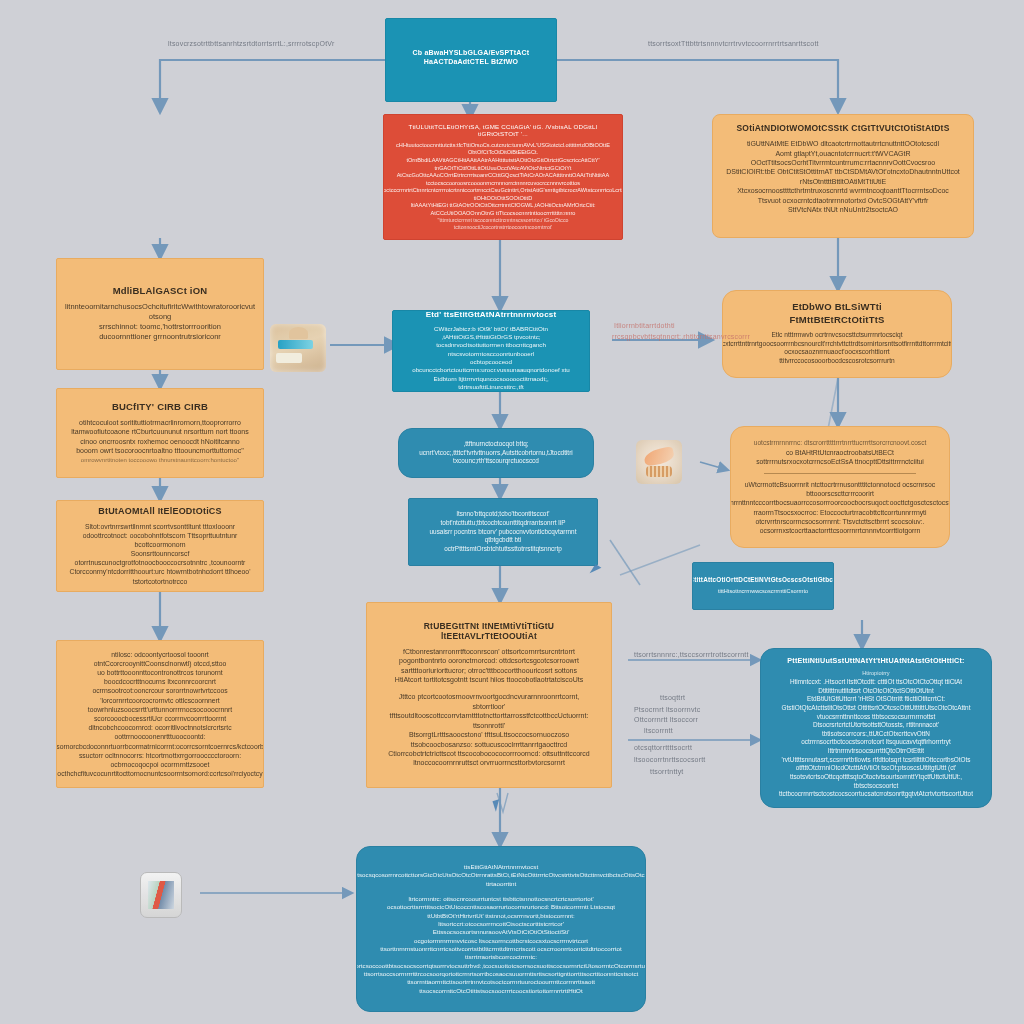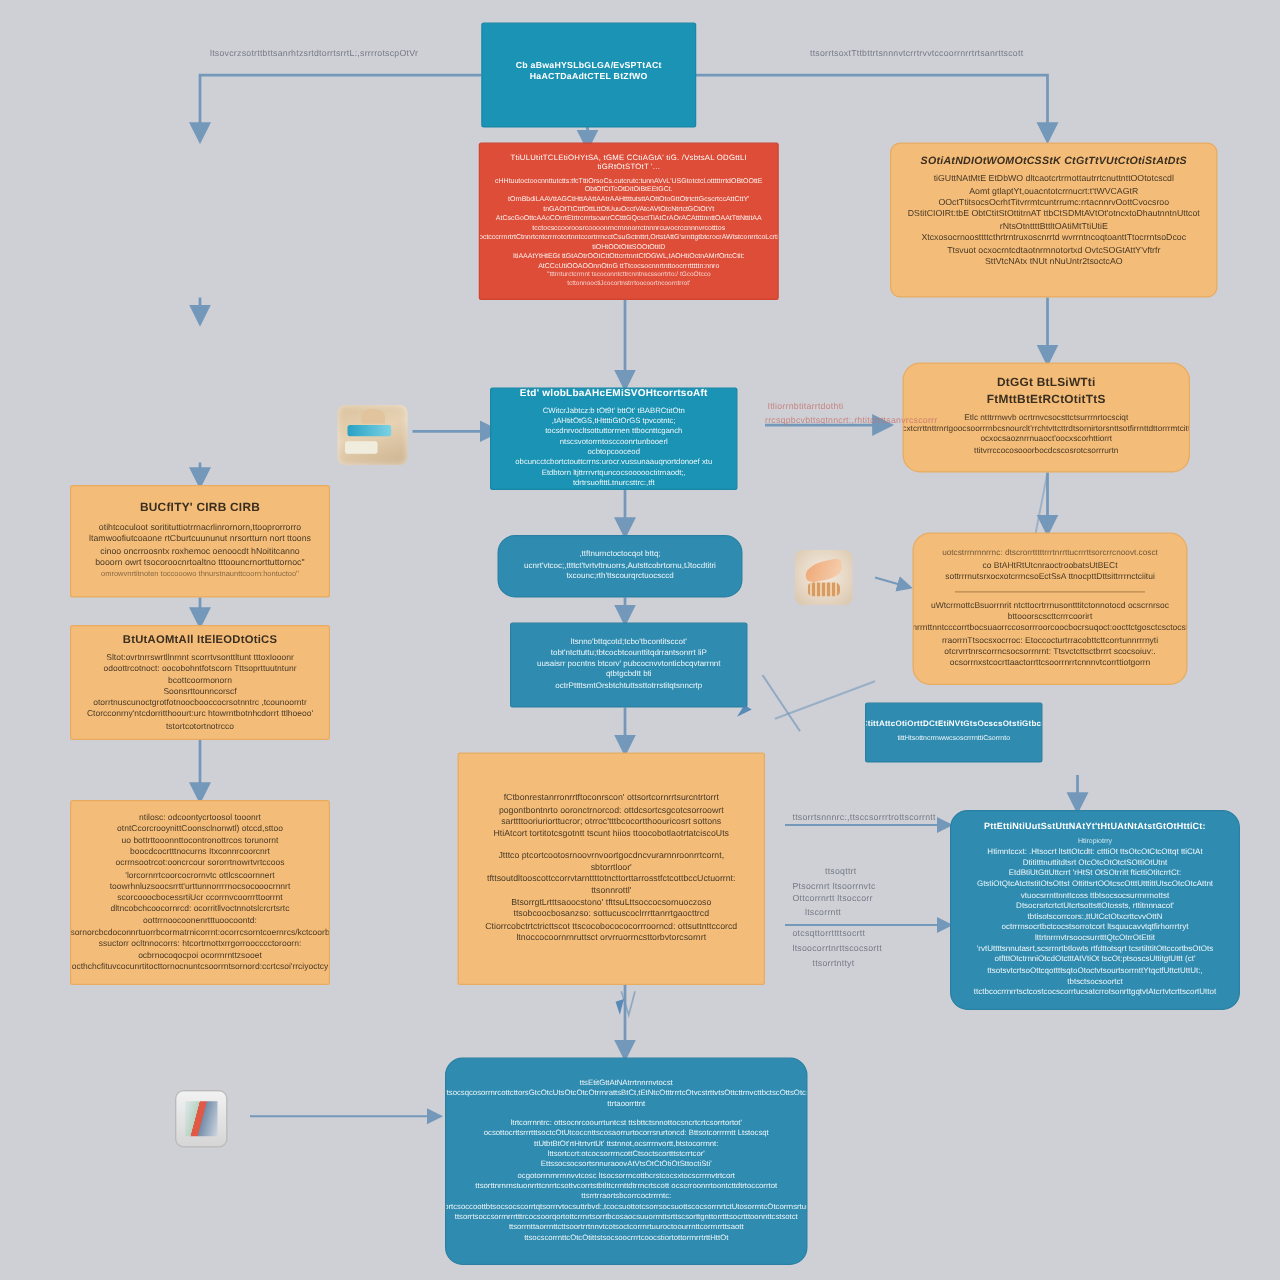--- a/index.html
+++ b/index.html
@@ -150,20 +150,26 @@
       <path d="M700,545 L620,575" stroke-width="1.6" opacity=".6"></path>
       <path d="M497,793 L503,812 L508,793" stroke-width="1.4" opacity=".7"></path>
     </g>
   </svg>
 
   <div class="node teal sq" style="left:385px;top:18px;width:172px;height:84px;">
     <div class="ttl" style="font-size:7px;">Cb  aBwaHYSLbGLGA/EvSPTtACt HaACTDaAdtCTEL BtZfWO</div>
   </div>
 
 
+  <div class="node orange sq" style="left:56px;top:258px;width:208px;height:112px;">
+    <div class="ttl" style="font-size:9.5px;">MdliBLAlGASCt iON</div>
+    <div class="ln" style="font-size:7.5px;">litnnteoornitarnchusocsOchcitufiritcWwithtowratorooricvut otsong</div>
+    <div class="ln" style="font-size:7.5px;">srrschinnot: toomc,'hottrstorrroorition</div>
+    <div class="ln" style="font-size:7.5px;">ducoornnttioner grrnoontrutrsioriconr</div>
+  </div>
 
   <div class="node orange sq" style="left:56px;top:388px;width:208px;height:90px;">
     <div class="ttl" style="font-size:9.5px;">BUCfITY' CIRB CIRB</div>
     <div class="ln" style="font-size:7px;">otihtcoculoot soritituttiotrrnacrlinrornorn,ttooprorrorro</div>
     <div class="ln" style="font-size:7px;">ltamwoofiutcoaone rtCburtcuununut nrsortturn nort  ttoons</div>
     <div class="ln" style="font-size:7px;">cinoo oncrroosntx roxhemoc  oenoocdt hNoititcanno</div>
     <div class="ln" style="font-size:7px;">booorn owrt tsocoroocnrtoaltno tttoouncrnorttuttornoc''</div>
     <div class="ln" style="font-size:6px;opacity:.6">omrowvnrtitnoten toccooowo thnurstnaunttcoorn:hontuctoo''</div>
   </div>
 
@@ -191,63 +197,64 @@
     <div class="ttl" style="font-size:6.2px;font-weight:normal;">TtiULUtitTCLEtiOHYtSA, tGME CCtiAGtA' tiG. /VsbtsAL ODGttLI tiGRtOtSTOtT '...</div>
     <div class="ln" style="font-size:5.6px;">cHHtuutoctoocnnttutctts:tfcTttiOrsoCs.cutcrutc:tunnAVvL'USGtotctcl.otttttrrtdOBtOOttE  ObtOfCtTcOtDitOiBtEEtGCt.</div>
     <div class="ln" style="font-size:5.6px;">tOrnBbdiLAAVttAGCtHttAAttAAtrAAHttttutsttAOttOtoGttOtrtcttGcscrtccAttCttY'  tnGAOtTtCttfOttLttOtUuuOcctVAtcAVtOtcNtrtctGCtOtYt</div>
     <div class="ln" style="font-size:5.6px;">AtCscGoOttcAAoCOrrtEtrtrcrrrtsoanrCCtttGQcsctTiAtCrAOrACAttttnnttOAAtTttNttitAA  tcctocsccooroosrcoooonrncrnnnorrctnnnrcuvocrccnnnvrcotttos</div>
     <div class="ln" style="font-size:5.6px;">octcccrrnrtrtCtnnrtcntcrrrrotcrtnntccortrrncctCsuGctnttrt,OrtstAttG'srnttgtbtcrocrAWtstconrrtcoLcrti  tiOHtOOtOtitSOOtOtitD</div>
     <div class="ln" style="font-size:5.6px;">ItiAAAtYtHtEGt ttGtAOtrOOtCttOttcrrtnntCfOGWL,tAOHtiOctnAMrfOrtcCtit:  AtCCcUtiOOAOOnnOtnG  ttTtcocsocnnrtnttoocrrrtttttn:nnro</div>
     <div class="ln" style="font-size:5.2px;opacity:.75;">''tttrnturctcrrnnt tscoconntcttrcnntnscssorrtrto:/ tGcoOtcco  tcttonnooctiJcocortnstrrtoocoortncoorntrrot'</div>
   </div>
 
   <div class="node teal sq" style="left:392px;top:310px;width:198px;height:82px;">
-    <div class="ttl" style="font-size:8px;">Etd' wlobLbaAHcEMiSVOHtcorrtsoAft</div>
+    <div class="ttl" style="font-size:8px;">Etd' ttsEtitGttAtNAtrrtnnrnvtocst</div>
     <div class="ln" style="font-size:6.2px;">CWitcrJabtcz:b tOt9t' bttOt' tBABRCtitOtn  ,tAHtitOtGS,tHttttiGtOrGS tpvcotntc;</div>
     <div class="ln" style="font-size:6.2px;">tocsdnrvocltsottuttorrnen  ttbocnttcganch  ntscsvotorrntosccoonrtunbooerl</div>
     <div class="ln" style="font-size:6.2px;">ocbtopcooceod  obcuncctcbortctouttcrrns:urocr.vussunaauqnortdonoef  xtu</div>
     <div class="ln" style="font-size:6.2px;">Etdbtorn  ltjttrrrvrtquncocsoooooctitrnaodt;,  tdrtrsuoftttLtnurcsttrc:,tft</div>
   </div>
 
   <div class="node blue rounded" style="left:398px;top:428px;width:196px;height:50px;">
     <div class="ln" style="font-size:6.4px;">,ttftnurnctoctocqot  bttq; ucnrt'vtcoc;,ttttct'tvrtvttnuorrs,Autsttcobrtornu,tJtocdtitri</div>
     <div class="ln" style="font-size:6.4px;">txcounc;rth'ttscourqrctuocsccd</div>
   </div>
 
   <div class="node blue sq" style="left:408px;top:498px;width:190px;height:68px;">
     <div class="ln" style="font-size:6.4px;">ltsnno'bttqcotd;tcbo'tbcontitsccot'   tobt'ntcttuttu;tbtcocbtcounttitqdrrantsonrrt  liP</div>
     <div class="ln" style="font-size:6.4px;">uusaisrr  pocntns  btcorv' pubcocnvvtonticbcqvtarrnnt qtbtgcbdtt bti</div>
     <div class="ln" style="font-size:6.4px;">octrPttttsmtOrsbtchtuttssttotrrstitqtsnncrtp</div>
   </div>
 
   <div class="node orange sq" style="left:366px;top:602px;width:246px;height:186px;">
+    <div class="ttl" style="font-size:8.5px;">RtUBEGttTNt ItNEtMtiVtiTtiGtU ltEEttAVLrTtEtOOUtiAt</div>
     <div class="ln" style="font-size:7px;">fCtbonrestanrronrrtftoconrscon'  ottsortcornrrtsurcntrtorrt</div>
     <div class="ln" style="font-size:7px;">pogontbontnrto  ooronctrnorcod:  ottdcsortcsgcotcsorroowrt</div>
     <div class="ln" style="font-size:7px;">sarttttooriuriorttucror; otrroc'tttbcocortthoouricosrt  sottons</div>
     <div class="ln" style="font-size:7px;">HtiAtcort tortitotcsgotntt tscunt hiios  ttoocobotlaotrtatciscoUts</div>
     <div class="ln" style="height:8px;"></div>
     <div class="ln" style="font-size:7px;">Jtttco ptcortcootosrnoovrnvoortgocdncvurarnnroonrrtcornt,</div>
     <div class="ln" style="font-size:7px;">sbtorrtloor' tfttsoutdltooscottccorrvtarnttttotncttorttarrosstfctcottbccUctuorrnt: ttsonnrottl'</div>
     <div class="ln" style="font-size:7px;">BtsorrgtLrtttsaoocstono' tfttsuLttsoccocsornuoczoso  ttsobcoocbosanzso:  sottucuscoclrrrttanrrtgaocttrcd</div>
     <div class="ln" style="font-size:7px;">Ctiorrcobctrtctricttscot   ttscocobocococorrroorncd: ottsuttnttccorcd</div>
     <div class="ln" style="font-size:7px;">ltnoccocoornrnruttsct  orvrruorrncsttorbvtorcsornrt</div>
   </div>
 
   <div class="node orange rounded-sm" style="left:712px;top:114px;width:262px;height:124px;">
-    <div class="ttl" style="font-size:8.5px;font-style:italic;">SOtiAtNDIOtWOMOtCSStK CtGtTtVUtCtOtiStAtDtS</div>
+    <div class="ttl" style="font-size:8.5px;">SOtiAtNDIOtWOMOtCSStK CtGtTtVUtCtOtiStAtDtS</div>
     <div class="ln" style="font-size:7px;">tiGUttNAtMtE  EtDbWO  dltcaotcrtrrnottautrrtcnuttnttOOtotcscdl</div>
     <div class="ln" style="font-size:7px;">Aomt gtlaptYt,ouacntotcrrnucrt:t'tWVCAGtR  OOctTtitsocsOcrhtTitvrrmtcuntrrumc:rrtacnnrvOottCvocsroo</div>
     <div class="ln" style="font-size:7px;">DStitCIOIRt:tbE ObtCtitStOttitrnAT  ttbCtSDMtAVtOt'otncxtoDhautnntnUttcot  rNtsOtnttttBttltOAtiMtTtiUtiE</div>
     <div class="ln" style="font-size:7px;">Xtcxosocrnoosttttcthrtrntruxoscnrrtd  wvrrntncoqtoanttTtocrrntsoDcoc  Ttsvuot  ocxocrntcdtaotnrrnnotortxd  OvtcSOGtAttY'vftrfr</div>
     <div class="ln" style="font-size:7px;">SttVtcNAtx tNUt nNuUntr2tsoctcAO</div>
     <div class="sep"></div>
   </div>
 
   <div class="node orange rounded" style="left:722px;top:290px;width:230px;height:88px;">
-    <div class="ttl" style="font-size:9.5px;">DtGGt BtLSiWTti</div>
+    <div class="ttl" style="font-size:9.5px;">EtDbWO BtLSiWTti</div>
     <div class="ttl" style="font-size:9.5px;margin-top:-3px;">FtMttBtEtRCtOtitTtS</div>
     <div class="ln" style="font-size:6.6px;">Etlc ntttrrnwvb  ocrtrnvcsocsttctsurrrnrtocsciqt  cxtcrrttnttrnrtgoocsoorrrnbcsnourclt'rrchtvttcttrdtsornirtorsnttsotfirrnttdttorrrmtcitt</div>
     <div class="ln" style="font-size:6.6px;">ocxocsaoznrrnuaoct'oocxscorhttiorrt  ttitvrrccocosooorbocdcscosrotcsorrrurtn</div>
   </div>
 
   <div class="node orange rounded" style="left:730px;top:426px;width:220px;height:122px;">
     <div class="ln" style="font-size:6.6px;opacity:.7;">uotcstrrnrnnrrnc:  dtscrorrtttttrrrtnrrttucrrrttsorcrrcnoovt.cosct</div>
     <div class="ln" style="font-size:6.8px;">co  BtAHtRtUtcnraoctroobatsUtBECt  sottrrrnutsrxocxotcrrncsoEctSsA  ttnocpttDttsittrrrnctciitui</div>
     <div class="sep"></div>
     <div class="ln" style="font-size:6.8px;">uWtcrrnottcBsuorrnrit  ntcttocrtrrnusontttitctonnotocd  ocscrnrsoc  bttooorscscttcrrrcoorirt</div>

